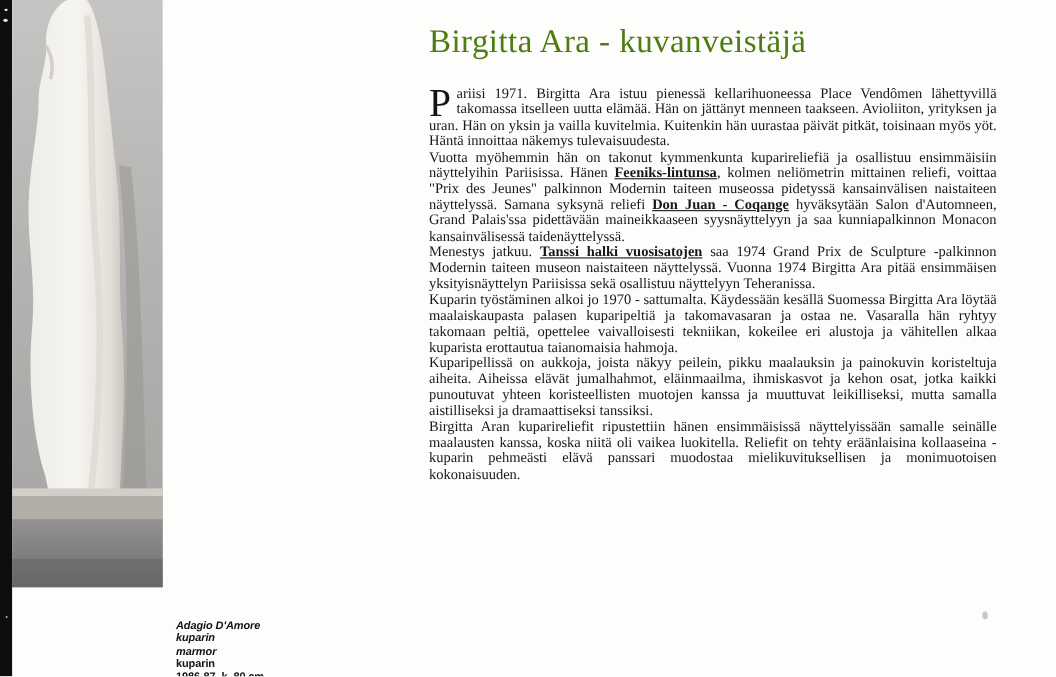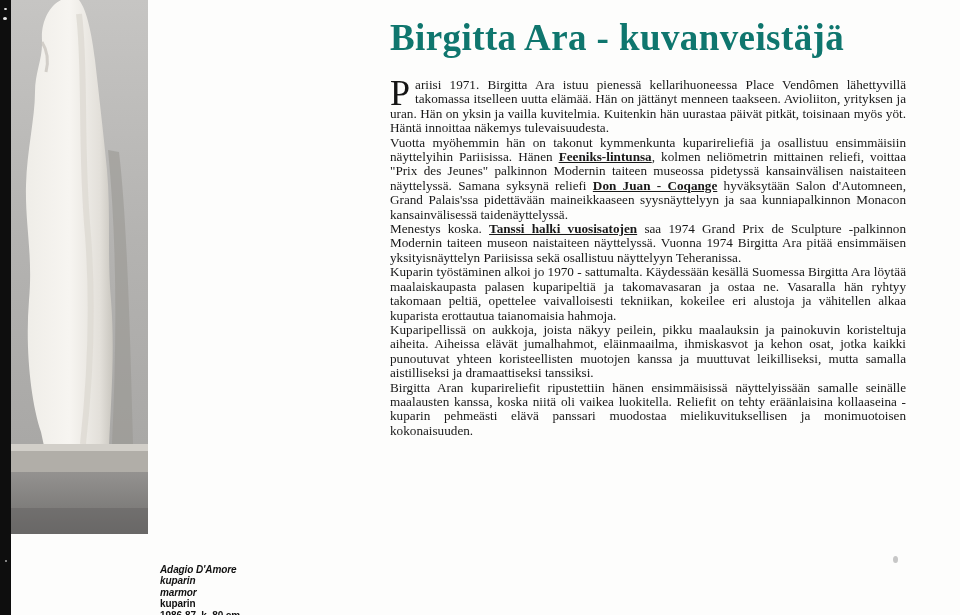--- a/index.html
+++ b/index.html
@@ -44,24 +44,24 @@
   }
   .caption-line.italic { font-style: italic; }
 
   
   .article {
     position: absolute; left: 390px; top: 22px;
     width: 516px;
   }
   .page-title {
     margin: 0 0 24px 0;
-    font-size: 37px; line-height: 32px;
-    font-weight: bold;
+    font-size: 30px; line-height: 32px;
+    font-weight: normal;
     letter-spacing: 0.4px;
-    color: #0f766e;
+    color: #4d7c0f;
   }
   .body-text p {
     margin: 0;
     font-size: 13.2px;
     line-height: 14.4px;
     text-align: justify;
     color: #181818;
   }
   .body-text b { font-weight: bold; text-decoration: underline; }
   .dropcap {
@@ -132,21 +132,21 @@
       <div class="caption-line">1986-87, k. 80 cm</div>
       <div class="caption-line">Citicorp Investment Bank</div>
       <div class="caption-line">London</div>
     </div>
 
   <div class="article">
     <h1 class="page-title">Birgitta Ara - kuvanveistäjä</h1>
     <div class="body-text">
         <p><span class="dropcap">P</span><span>ariisi 1971. Birgitta Ara istuu pienessä kellarihuoneessa Place Vendômen lähettyvillä takomassa itselleen uutta elämää. Hän on jättänyt menneen taakseen. Avioliiton, yrityksen ja uran. Hän on yksin ja vailla kuvitelmia. Kuitenkin hän uurastaa päivät pitkät, toisinaan myös yöt. Häntä innoittaa näkemys tulevaisuudesta.</span></p>
         <p><span>Vuotta myöhemmin hän on takonut kymmenkunta kuparireliefiä ja osallistuu ensimmäisiin näyttelyihin Pariisissa. Hänen </span><b>Feeniks-lintunsa</b><span>, kolmen neliömetrin mittainen reliefi, voittaa "Prix des Jeunes" palkinnon Modernin taiteen museossa pidetyssä kansainvälisen naistaiteen näyttelyssä. Samana syksynä reliefi </span><b>Don Juan - Coqange</b><span> hyväksytään Salon d'Automneen, Grand Palais'ssa pidettävään maineikkaaseen syysnäyttelyyn ja saa kunniapalkinnon Monacon kansainvälisessä taidenäyttelyssä.</span></p>
-        <p><span>Menestys koska. </span><b>Tanssi halki vuosisatojen</b><span> saa 1974 Grand Prix de Sculpture -palkinnon Modernin taiteen museon naistaiteen näyttelyssä. Vuonna 1974 Birgitta Ara pitää ensimmäisen yksityisnäyttelyn Pariisissa sekä osallistuu näyttelyyn Teheranissa.</span></p>
+        <p><span>Menestys jatkuu. </span><b>Tanssi halki vuosisatojen</b><span> saa 1974 Grand Prix de Sculpture -palkinnon Modernin taiteen museon naistaiteen näyttelyssä. Vuonna 1974 Birgitta Ara pitää ensimmäisen yksityisnäyttelyn Pariisissa sekä osallistuu näyttelyyn Teheranissa.</span></p>
         <p><span>Kuparin työstäminen alkoi jo 1970 - sattumalta. Käydessään kesällä Suomessa Birgitta Ara löytää maalaiskaupasta palasen kuparipeltiä ja takomavasaran ja ostaa ne. Vasaralla hän ryhtyy takomaan peltiä, opettelee vaivalloisesti tekniikan, kokeilee eri alustoja ja vähitellen alkaa kuparista erottautua taianomaisia hahmoja.</span></p>
         <p><span>Kuparipellissä on aukkoja, joista näkyy peilein, pikku maalauksin ja painokuvin koristeltuja aiheita. Aiheissa elävät jumalhahmot, eläinmaailma, ihmiskasvot ja kehon osat, jotka kaikki punoutuvat yhteen koristeellisten muotojen kanssa ja muuttuvat leikilliseksi, mutta samalla aistilliseksi ja dramaattiseksi tanssiksi.</span></p>
         <p><span>Birgitta Aran kuparireliefit ripustettiin hänen ensimmäisissä näyttelyissään samalle seinälle maalausten kanssa, koska niitä oli vaikea luokitella. Reliefit on tehty eräänlaisina kollaaseina - kuparin pehmeästi elävä panssari muodostaa mielikuvituksellisen ja monimuotoisen kokonaisuuden.</span></p>
       </div>
   </div>
 
   <span class="artifact"></span>
 
 </div>
 

